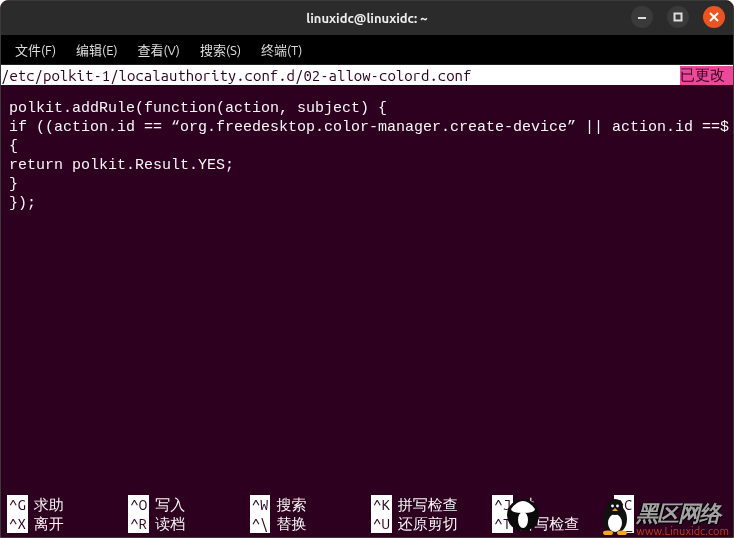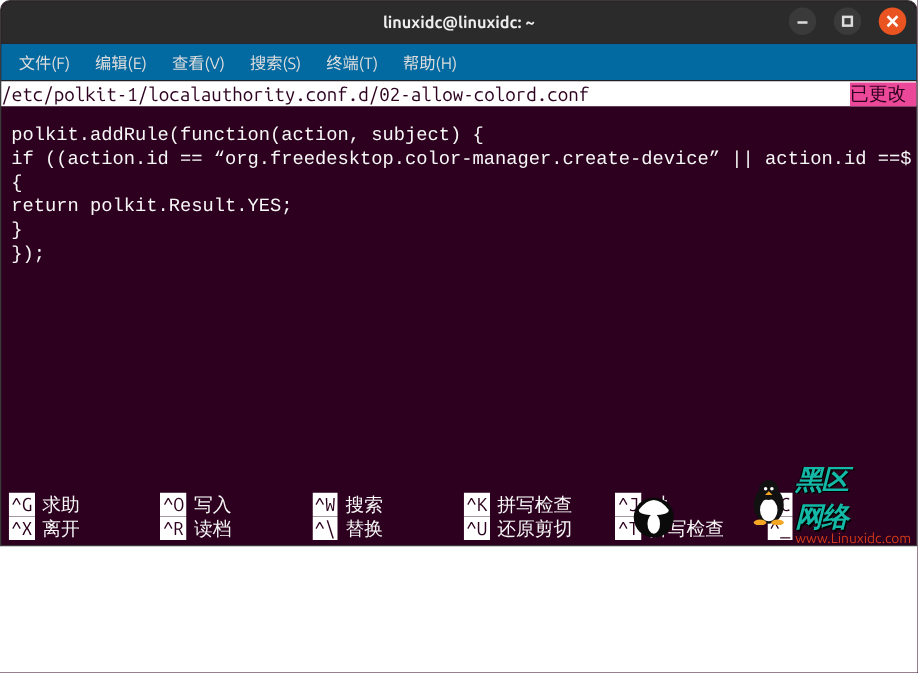--- a/index.html
+++ b/index.html
@@ -1,19 +1,19 @@
 <!DOCTYPE html>
 <html><head>
 <meta charset="utf-8">
 <style>
   * { margin: 0; padding: 0; box-sizing: border-box; }
   html, body { width: 734px; height: 538px; overflow: hidden; font-family: "Ubuntu", "Noto Sans CJK SC", sans-serif; }
 
   .window {
-    width: 734px; height: 437px;
+    width: 734px; height: 538px;
     display: flex; flex-direction: column;
     background: #2c001e;
     border: 1px solid #3a3a3a;
     border-radius: 8px 8px 0 0;
     position: relative;
   }
 
   
   .titlebar {
     height: 34px;
@@ -35,21 +35,21 @@
     color: #ddd; font-size: 11px;
     background: #3a3a3a;
   }
   .win-btn.close { background: #e95420; color: #fff; }
   .win-btn svg { width: 10px; height: 10px; stroke: currentColor; stroke-width: 2; fill: none; }
   .win-btn.close svg { width: 10px; height: 10px; }
 
   
   .menubar {
     height: 30px;
-    background: #0369a1;
+    background: #000000;
     display: flex; align-items: center;
     padding: 0 6px;
     gap: 4px;
     border-bottom: 1px solid #222;
   }
   .menu-item {
     color: #ddd; font-size: 13px;
     padding: 4px 8px;
     border-radius: 3px;
   }
@@ -122,24 +122,24 @@
     width: 34px; height: 40px;
   }
   .watermark .text {
     display: flex; flex-direction: column; align-items: flex-start;
     transform: translateY(3px);
   }
   .watermark .brand {
     font-family: "Arial Black", sans-serif;
     font-weight: 900; font-style: italic;
     font-size: 22px;
-    color: #14b8a6;
+    color: #a3a3a3;
     text-shadow: 1px 1px 0 #000, -1px 0 0 #000;
     letter-spacing: -1px;
-    display: flex; gap: 0; flex-direction: column;
+    display: flex; gap: 0;
   }
   .watermark .sub {
     font-size: 11px;
     color: #d43a1a;
     margin-top: -4px;
   }
   .mushroom {
     position: absolute; right: 190px; bottom: 6px;
     width: 40px; height: 40px;
     z-index: 30;
@@ -171,21 +171,20 @@
       </div>
     </div>
   </div>
 
   <div class="menubar">
     <div class="menu-item">文件(F)</div>
     <div class="menu-item">编辑(E)</div>
     <div class="menu-item">查看(V)</div>
     <div class="menu-item">搜索(S)</div>
     <div class="menu-item">终端(T)</div>
-    <div class="menu-item">帮助(H)</div>
   </div>
 
   <div class="nano-title">
     <span class="left"></span>
     <span class="path">/etc/polkit-1/localauthority.conf.d/02-allow-colord.conf</span>
     <span class="status">已更改</span>
   </div>
 
   <div class="editor">polkit.addRule(function(action, subject) {
 if ((action.id == “org.freedesktop.color-manager.create-device” || action.id ==$

